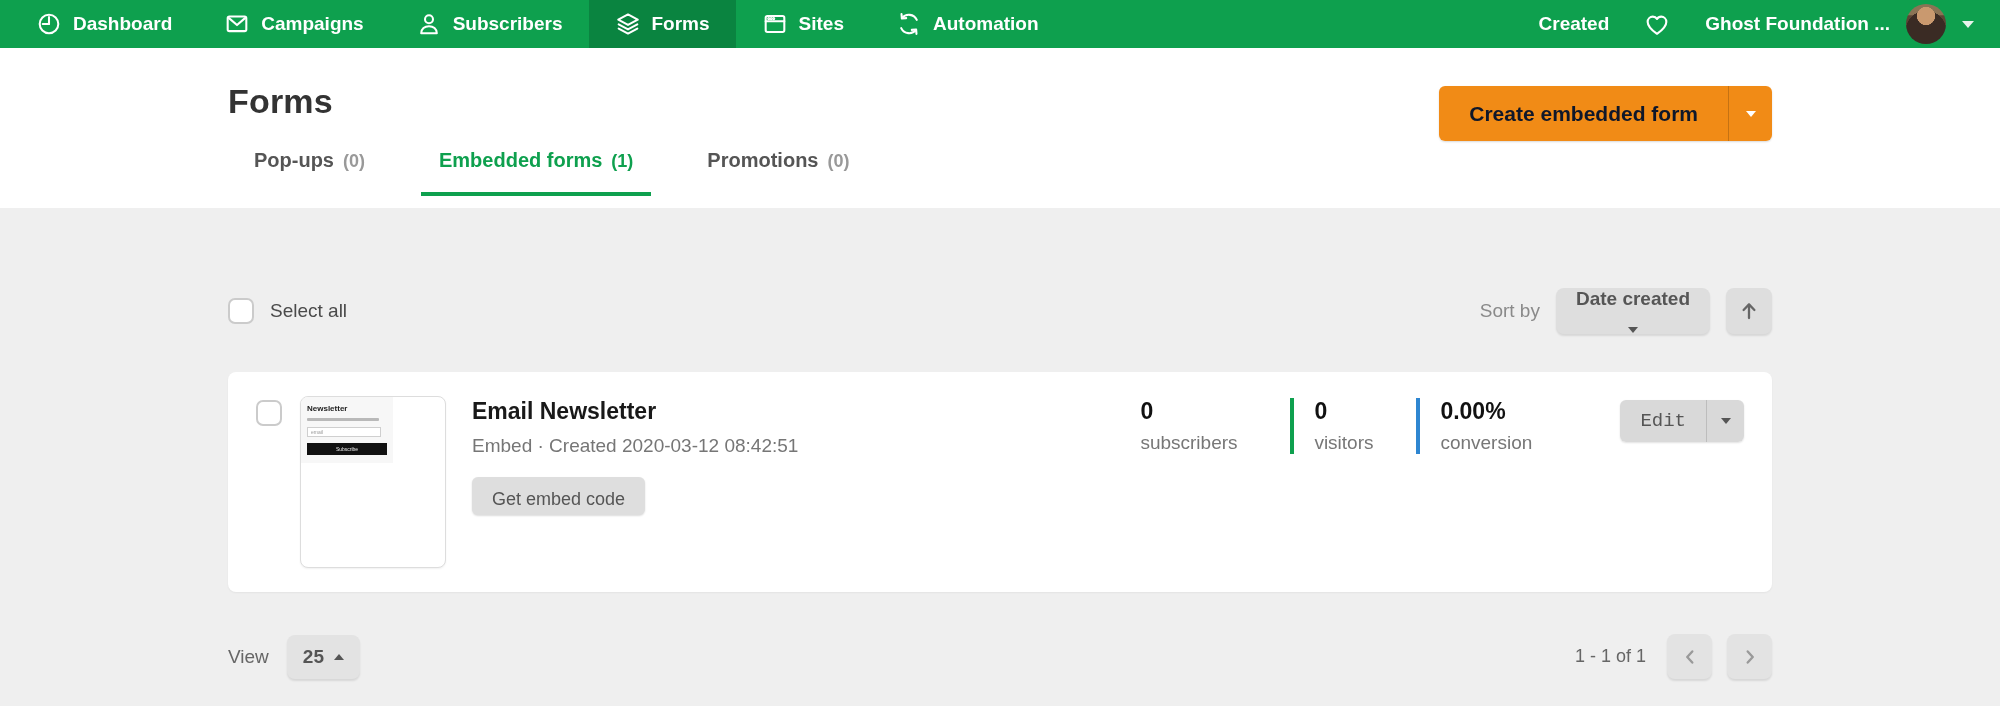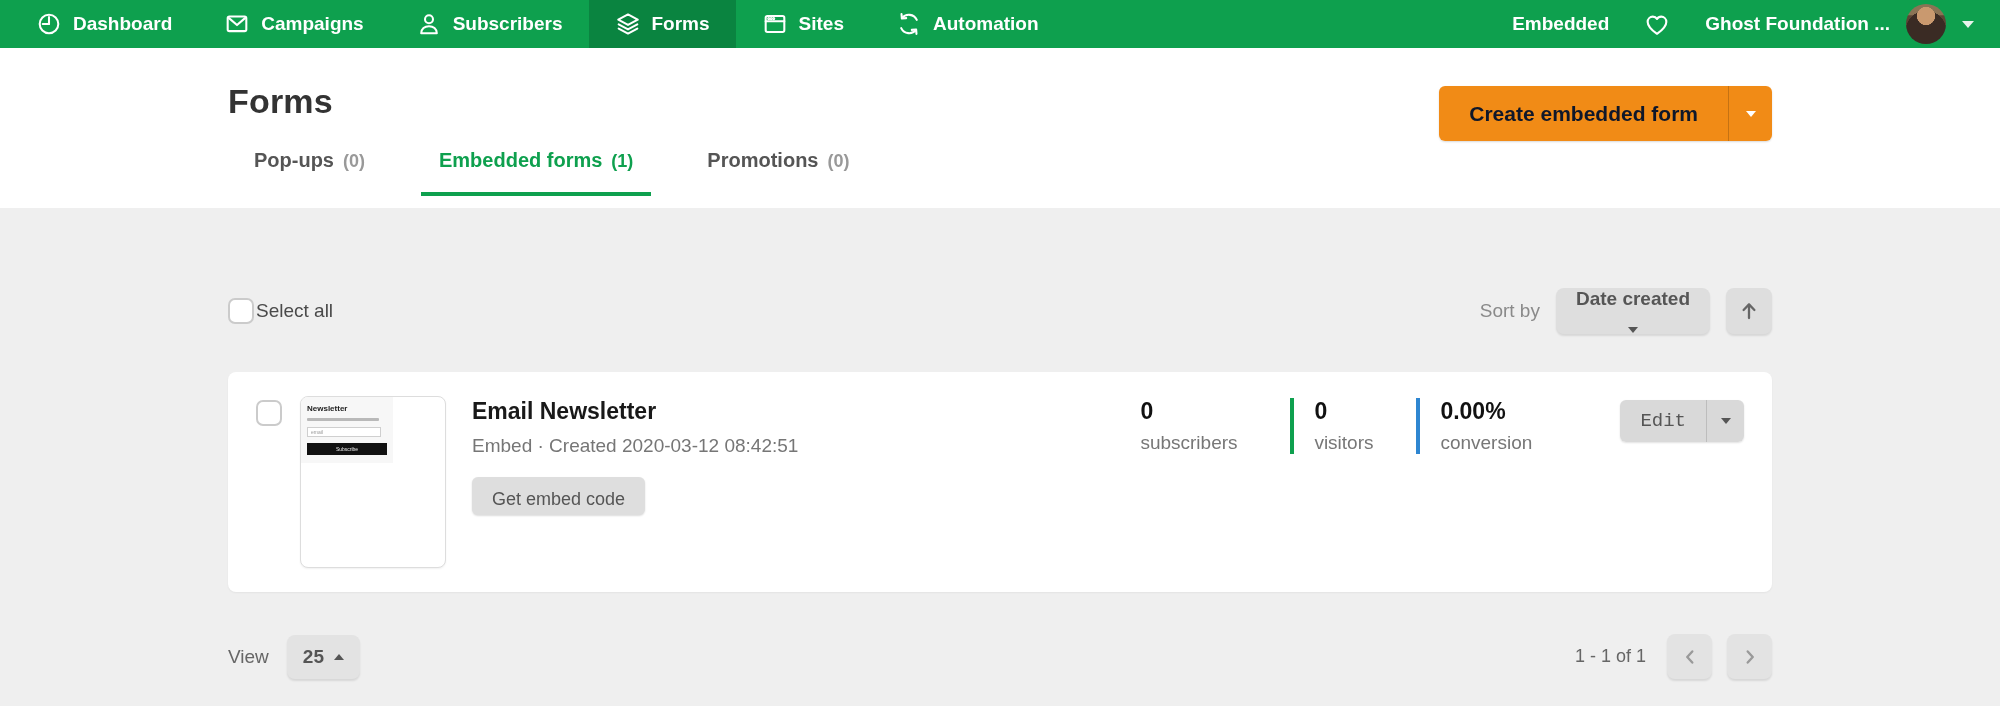--- a/index.html
+++ b/index.html
@@ -43,21 +43,21 @@
   .tab .tab-count{color:#999;font-size:18px;font-weight:700;}
   .tab.active{color:var(--accent-green);border-bottom:4px solid var(--accent-green);padding-bottom:20px;}
   .tab.active .tab-count{color:var(--accent-green);}
   .create-split{position:absolute;top:38px;right:228px;display:flex;height:55px;border-radius:6px;overflow:hidden;box-shadow:0 1px 2px rgba(0,0,0,.15);}
   .create-main{background:var(--accent-orange);color:#0f172a;border:0;font-family:inherit;font-size:21px;font-weight:700;padding:0 30px;cursor:pointer;}
   .create-caret{background:var(--accent-orange);border:0;border-left:1px solid rgba(0,0,0,.18);width:44px;display:flex;align-items:center;justify-content:center;cursor:pointer;}
   .create-caret .caret-down{border-top-color:#fff;border-left-width:5px;border-right-width:5px;border-top-width:6px;}
 
   
   .toolbar{margin:80px 228px 0 228px;display:flex;align-items:center;justify-content:space-between;}
-  .select-all{display:flex;align-items:center;gap:2px;cursor:pointer;}
+  .select-all{display:flex;align-items:center;gap:16px;cursor:pointer;}
   .checkbox{width:26px;height:26px;background:#fff;border:2px solid #cbcbcb;border-radius:7px;cursor:pointer;}
   .select-all-label{font-size:19px;color:#4a4a4a;}
   .sort-group{display:flex;align-items:center;gap:16px;}
   .sort-by-label{font-size:19px;color:#8a8a8a;}
   .btn-gray{background:#dedede;border:0;border-radius:8px;font-family:inherit;font-size:19px;color:#555;cursor:pointer;box-shadow:0 2px 2px rgba(0,0,0,.10);}
   .sort-value-btn{height:46px;padding:0 20px;display:flex;align-items:center;gap:17px;font-weight:600;flex-direction:column;}
   .sort-value-btn .caret-down{border-top-color:#555;border-left-width:5px;border-right-width:5px;border-top-width:6px;}
   .sort-dir-btn{height:46px;width:46px;display:flex;align-items:center;justify-content:center;}
 
   
@@ -161,21 +161,21 @@
               <path d="M19.2 8.2A8.1 8.1 0 0 0 5.5 6.6"></path>
               <polyline points="5.1,2.9 5.4,6.9 9.4,6.6"></polyline>
               <path d="M4.8 15.8a8.1 8.1 0 0 0 13.7 1.6"></path>
               <polyline points="18.9,21.1 18.6,17.1 14.6,17.4"></polyline>
             </svg>
         </span>
         <span>Automation</span>
       </div>
     </div>
     <div class="nav-right">
-      <span class="upgrade">Embedded</span>
+      <span class="upgrade">Created</span>
       <span class="heart-btn">
         <svg width="28" height="28" viewBox="0 0 24 24" fill="none" stroke="#fff" stroke-width="1.8" stroke-linejoin="round">
             <path d="M12 20.4C7.6 17.3 4 13.9 4 10.2 4 7.6 6 5.7 8.4 5.7c1.5 0 2.9.8 3.6 2 .7-1.2 2.1-2 3.6-2C18 5.7 20 7.6 20 10.2c0 3.7-3.6 7.1-8 10.2z"></path>
           </svg>
       </span>
       <div class="account">
         <span class="account-name">Ghost Foundation ...</span>
         <span class="avatar"></span>
         <span class="caret-down"></span>
       </div>

